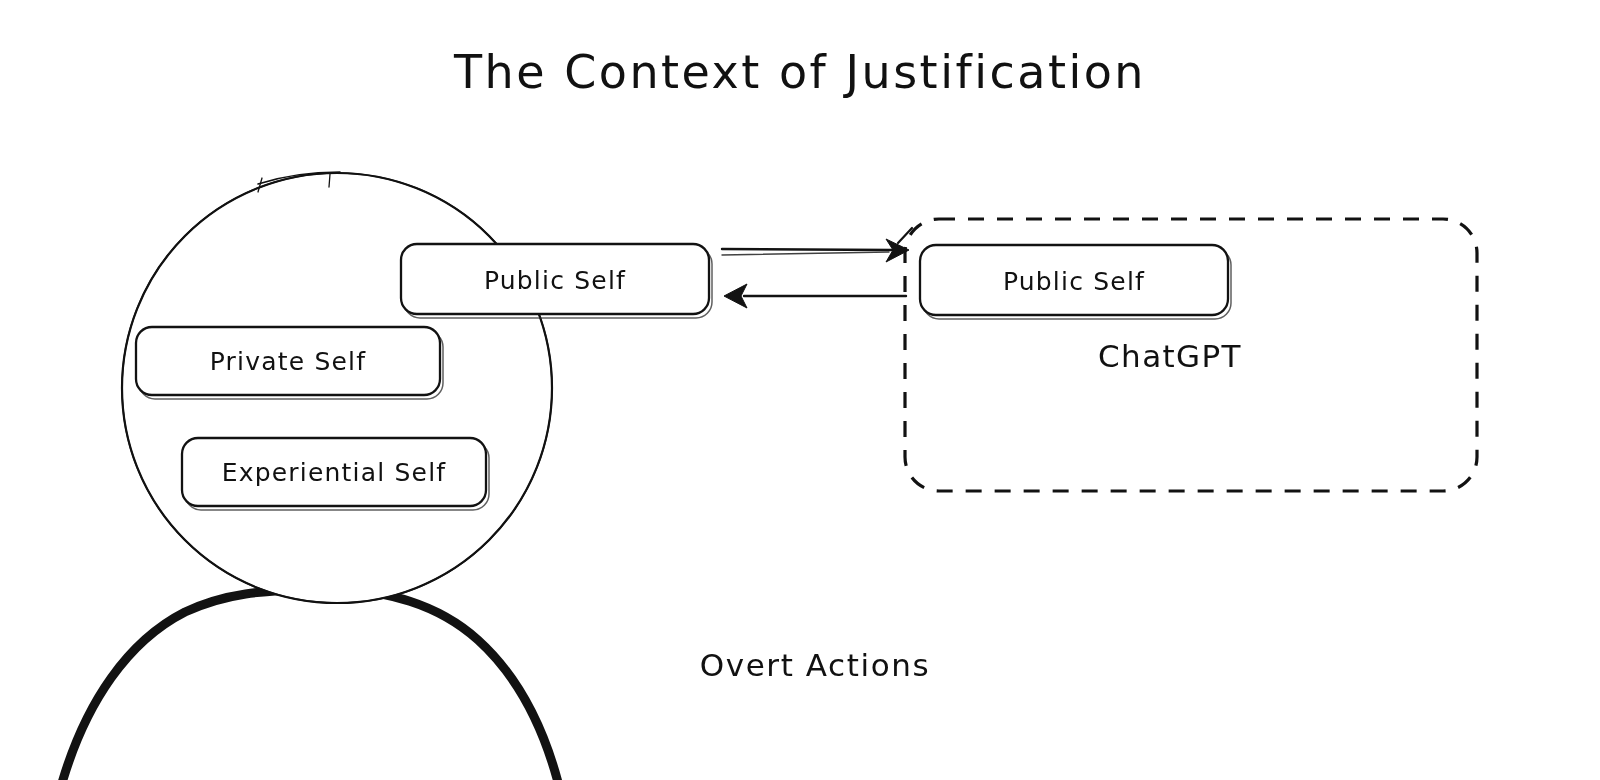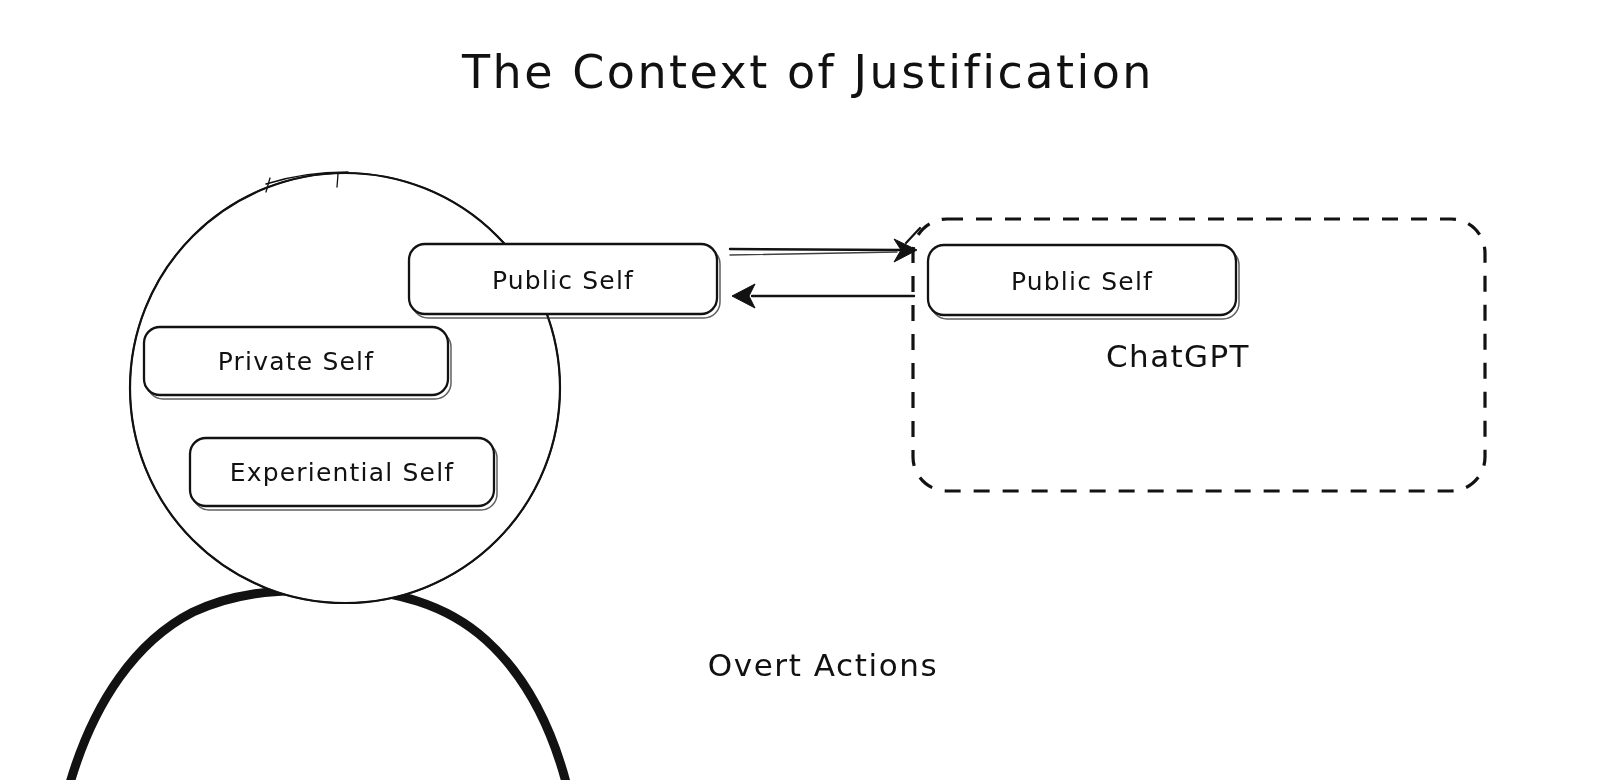--- a/index.html
+++ b/index.html
@@ -12,21 +12,20 @@
     height: 780px;
     position: relative;
     overflow: hidden;
     font-family: "DejaVu Sans", sans-serif;
   }
   #canvas-root {
     position: absolute;
     left: 0; top: 0;
     width: 1360px;
     height: 780px;
-    margin-left: 8px;
   }
   svg#diagram {
     display: block;
     width: 1600px;
     height: 780px;
   }
   .hand-text {
     font-family: "DejaVu Sans", sans-serif;
     fill: #111111;
     font-weight: 500;

